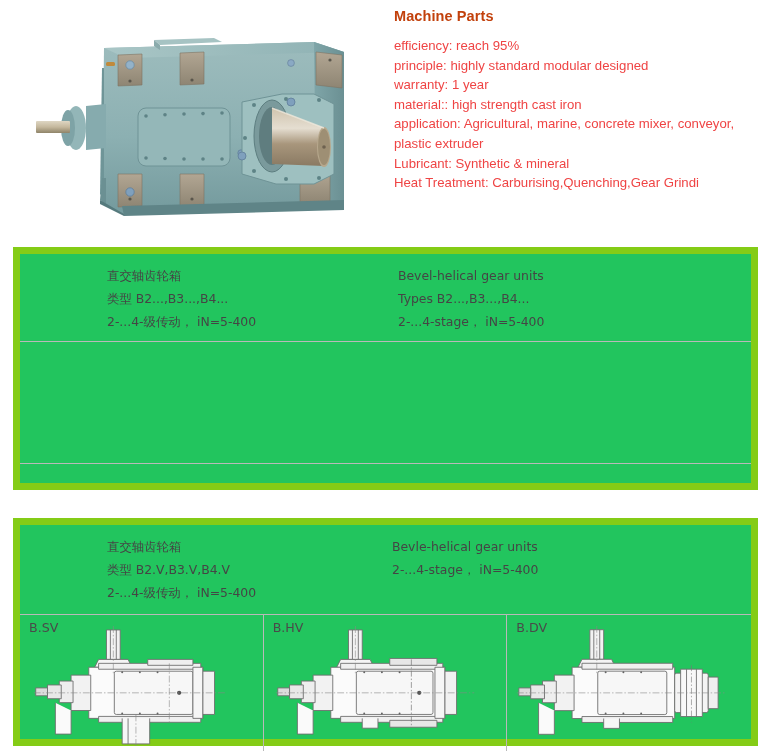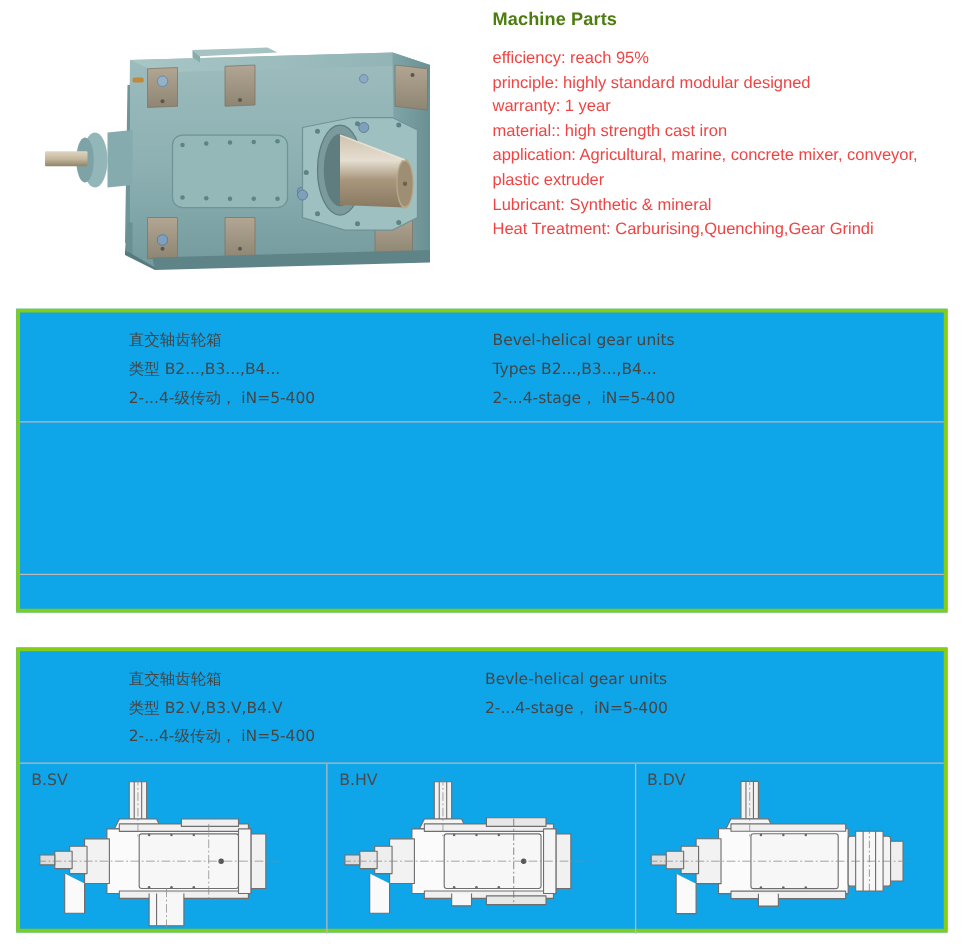--- a/index.html
+++ b/index.html
@@ -30,37 +30,37 @@
     background: #ffffff;
   }
   .specs {
     position: absolute;
     left: 394px; top: 4px;
     width: 374px;
   }
   .specs-title {
     font-size: 14.5px;
     font-weight: bold;
-    color: #4d7c0f;
+    color: #c2410c;
     margin: 4px 0 12px 0;
     letter-spacing: .1px;
   }
   .spec-line {
     font-size: 13.2px;
     line-height: 19.6px;
     color: #ef4444;
     white-space: nowrap;
   }
   .spec-line.wrap { white-space: normal; }
 
   
   .spec-table {
     position: absolute;
-    border: 3px solid #84cc16;
-    background: #0ea5e9;
+    border: 7px solid #84cc16;
+    background: #22c55e;
     box-sizing: border-box;
   }
   #table-1 { left: 13px; top: 247px; width: 745px; height: 243px; }
   #table-2 { left: 13px; top: 518px; width: 745px; height: 228px; }
 
   .table-head-row {
     position: relative;
     height: 88px;
     border-bottom: 1px solid #b9b9b9;
     box-sizing: border-box;

